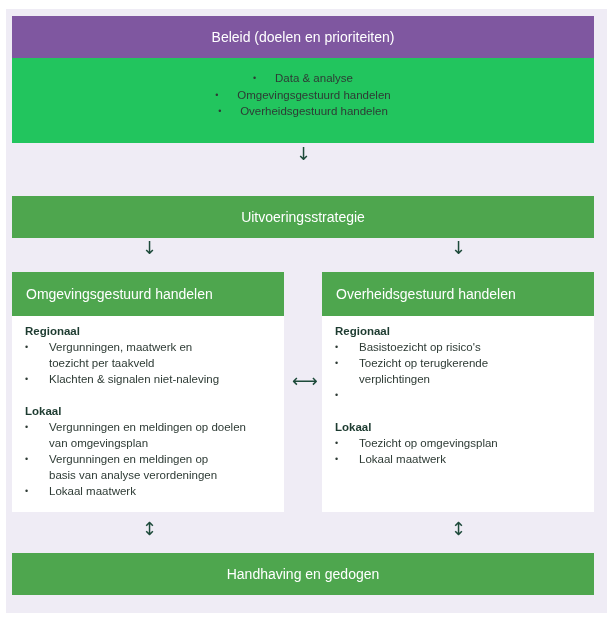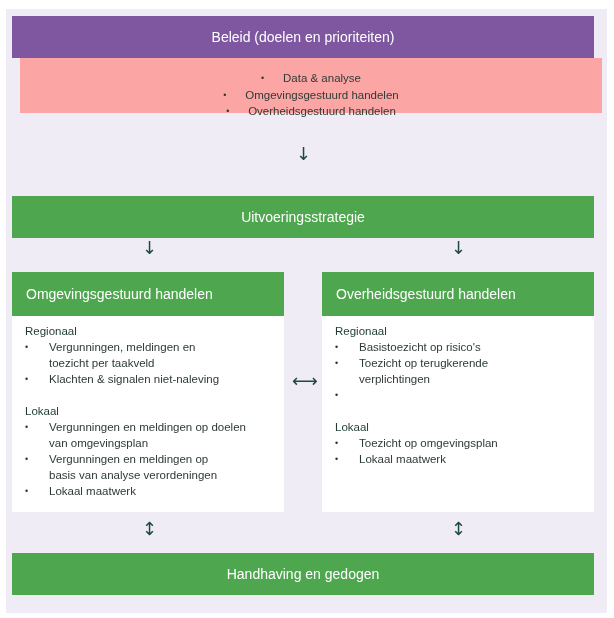--- a/index.html
+++ b/index.html
@@ -1,27 +1,27 @@
 <!DOCTYPE html>
 <html><head>
 <meta charset="utf-8">
 <style>
   html,body{margin:0;padding:0;background:#ffffff;}
   body{width:614px;height:618px;position:relative;font-family:"Liberation Sans","DejaVu Sans",sans-serif;overflow:hidden;}
   .panel{position:absolute;left:6px;top:9px;width:601px;height:604px;background:#efecf5;}
   .bar{position:absolute;left:12px;width:582px;color:#fff;display:flex;align-items:center;justify-content:center;font-size:14px;}
   .purple{background:#7f57a0;}
   .green{background:#4ea64e;}
-  .ctr-list{position:absolute;left:20px;top:58px;width:582px;height:55px;background:#fca5a5;text-align:center;font-size:11.5px;color:#2e3b35;}
+  .ctr-list{position:absolute;left:12px;top:58px;width:582px;height:85px;background:#22c55e;text-align:center;font-size:11.5px;color:#2e3b35;}
   .ctr-list div{line-height:16.5px;}
   .ctr-list .dot{display:inline-block;width:22px;text-align:left;font-size:9px;vertical-align:1px;}
   .arrow{position:absolute;color:#1d4a3a;font-size:18px;line-height:18px;font-family:"DejaVu Sans",sans-serif;}
   .col-head{position:absolute;top:272px;height:44px;width:272px;background:#4ea64e;color:#fff;font-size:14px;display:flex;align-items:center;padding-left:14px;box-sizing:border-box;}
   .col-body{position:absolute;top:316px;width:272px;height:196px;background:#fff;font-size:11.5px;color:#2e3b35;box-sizing:border-box;padding:7px 12px 0 13px;}
-  .sec-title{font-weight:normal;color:#1d3b30;line-height:16px;}
+  .sec-title{font-weight:bold;color:#1d3b30;line-height:16px;}
   .item{display:flex;line-height:16px;}
   .item .b{width:24px;flex:none;font-size:9px;}
   .gap{height:16px;}
 </style>
 </head>
 <body>
 
 <div class="panel"></div>
 
 <div class="bar purple" style="top:16px;height:42px;">
@@ -43,21 +43,21 @@
 <div class="arrow" style="left:142px;top:239px;">↓</div>
 <div class="arrow" style="left:451px;top:239px;">↓</div>
 
 <div class="col-head" style="left:12px;">
   <span>Omgevingsgestuurd handelen</span>
 </div>
 <div class="col-body" style="left:12px;">
   <div class="sec-title">Regionaal</div>
   <div class="item">
       <span class="b">•</span>
-      <span style="width:160px">Vergunningen, meldingen en toezicht per taakveld</span>
+      <span style="width:160px">Vergunningen, maatwerk en toezicht per taakveld</span>
     </div>
   <div class="item">
       <span class="b">•</span>
       <span>Klachten &amp; signalen niet-naleving</span>
     </div>
   <div class="gap"></div>
   <div class="sec-title">Lokaal</div>
   <div class="item">
       <span class="b">•</span>
       <span style="width:205px">Vergunningen en meldingen op doelen van omgevingsplan</span>

